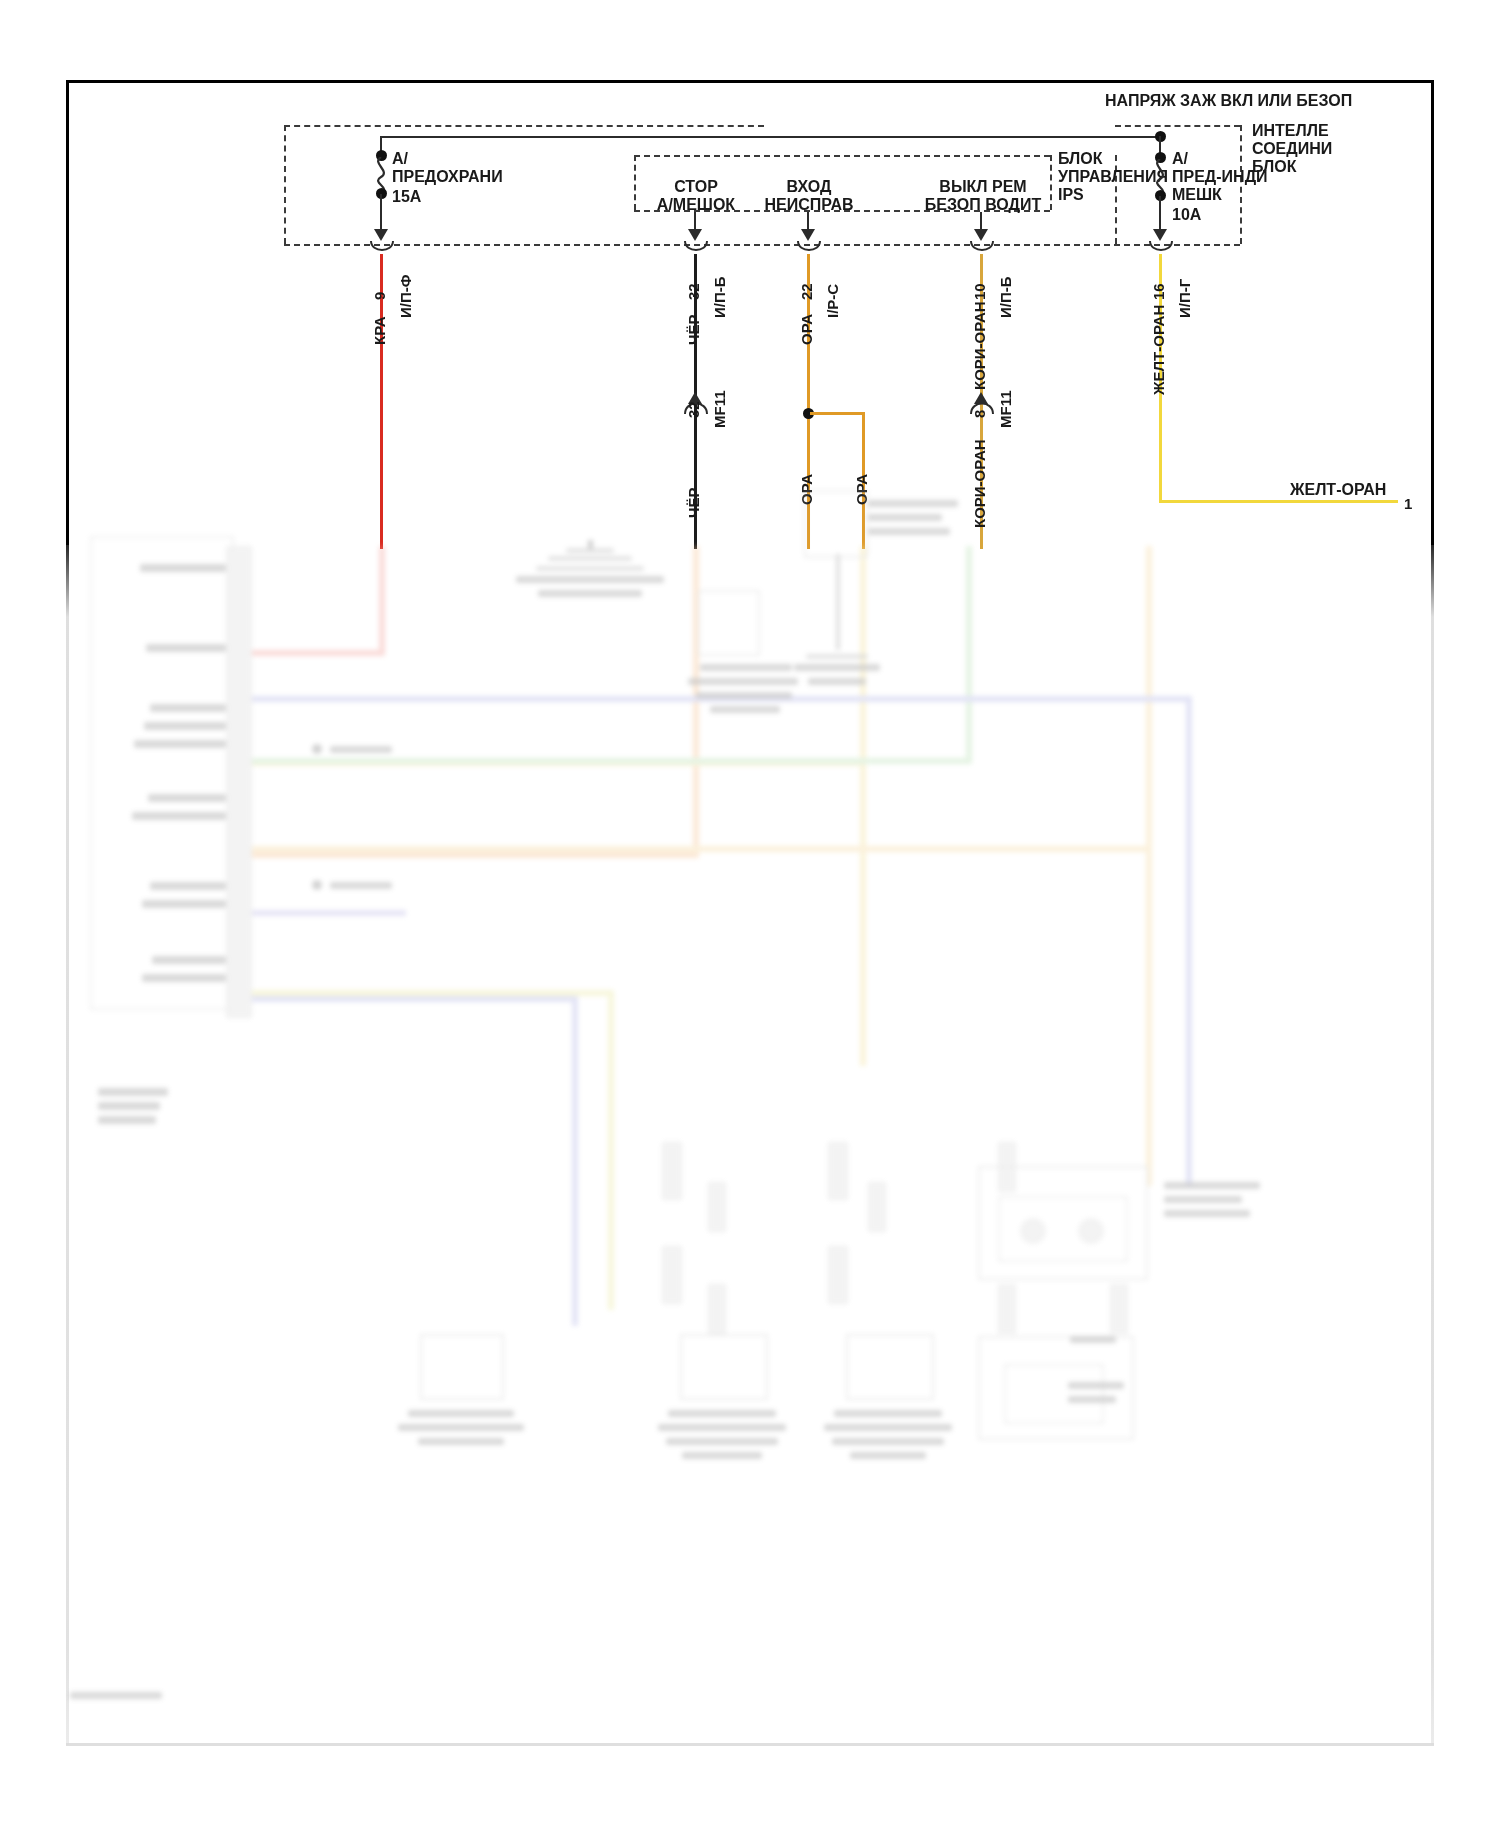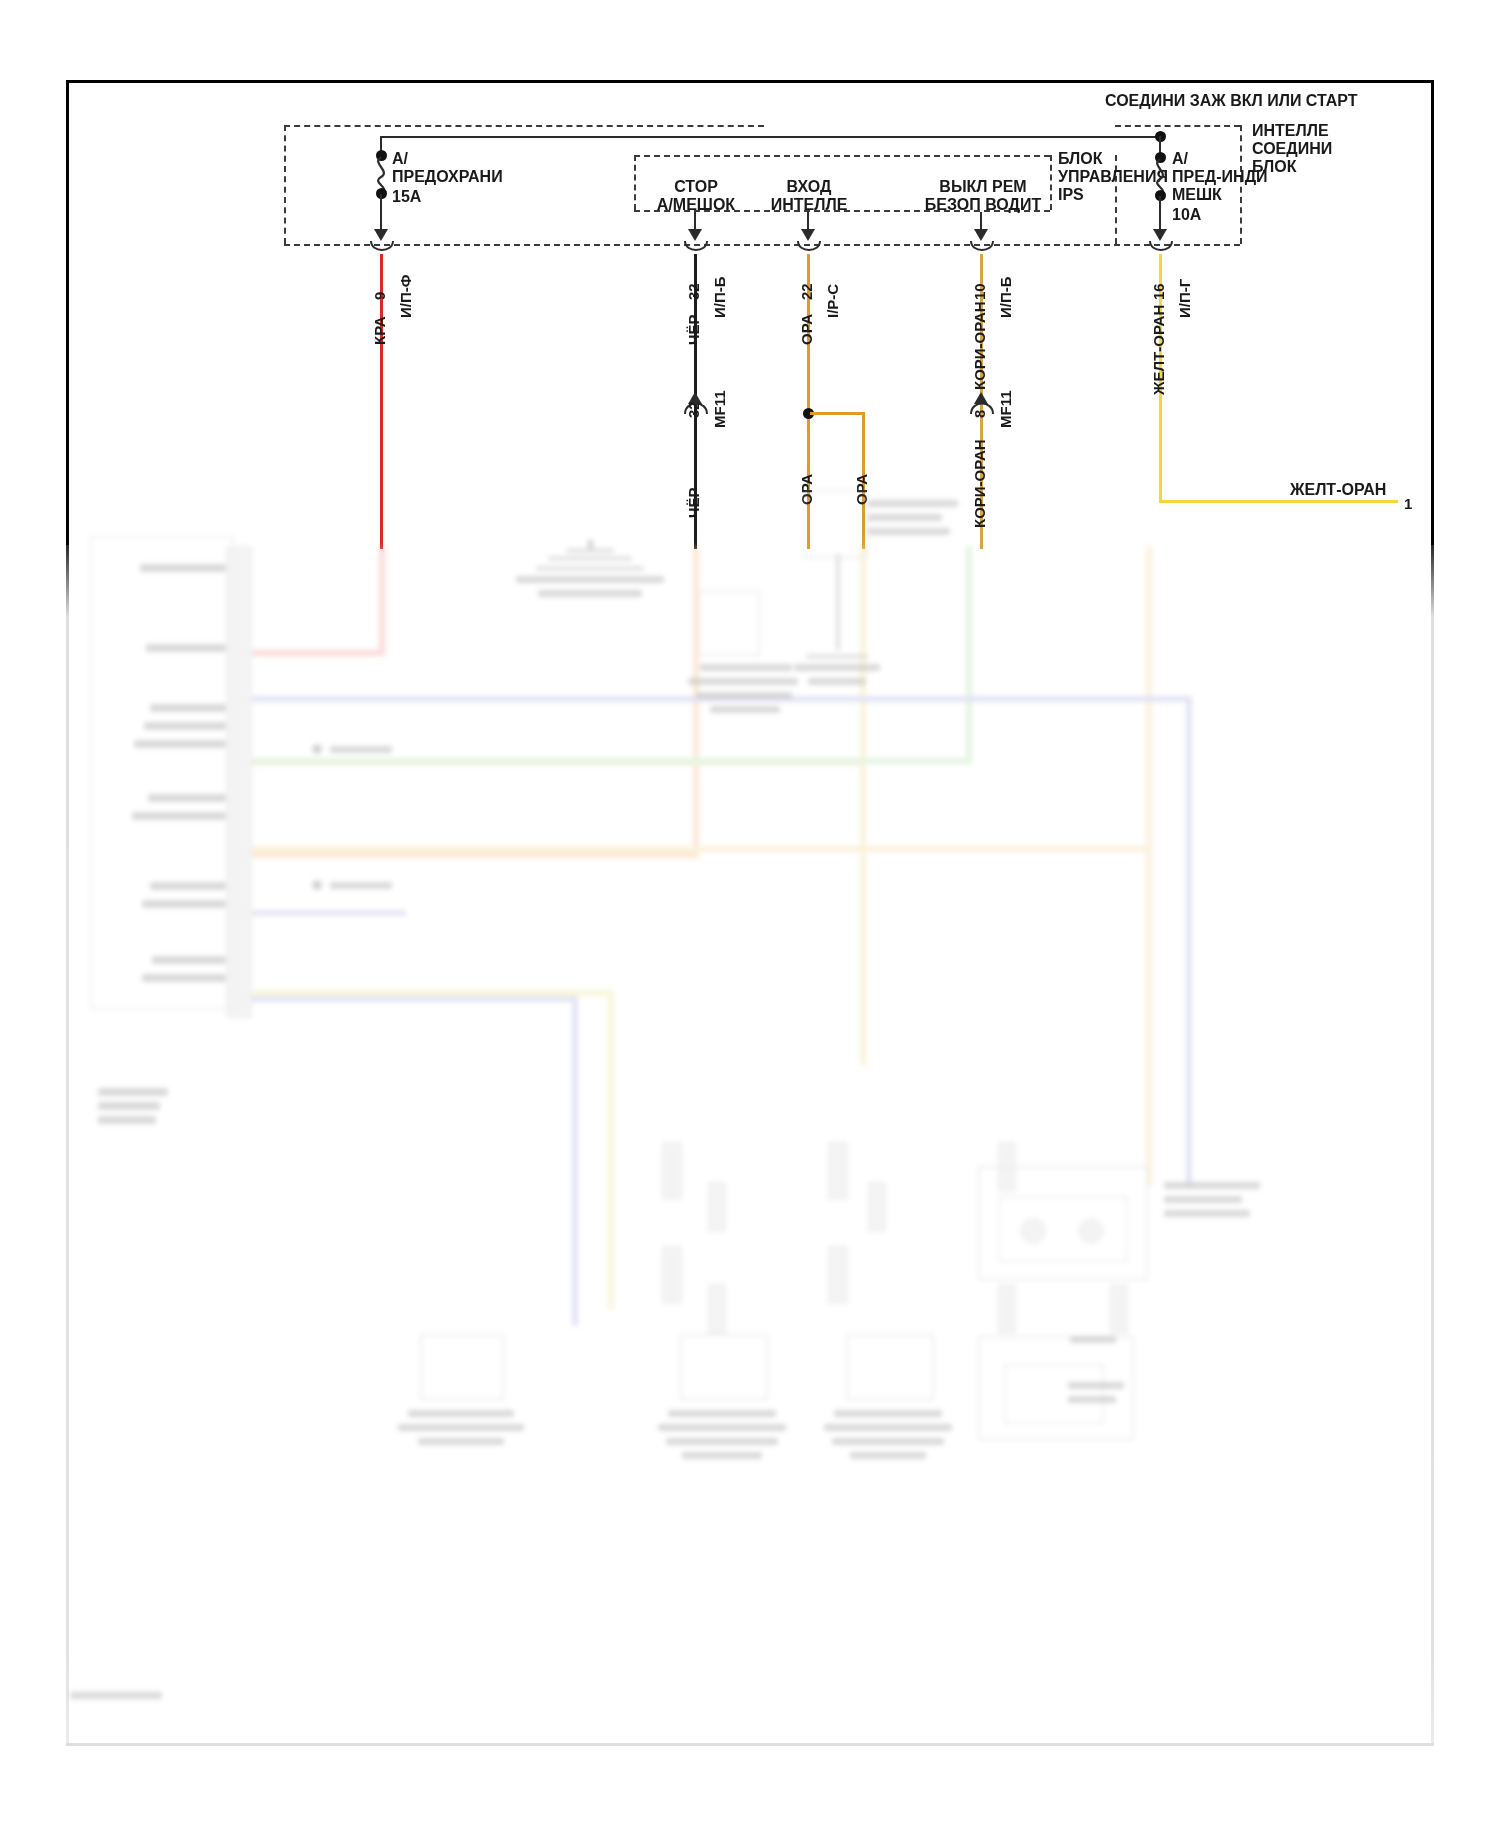--- a/index.html
+++ b/index.html
@@ -77,21 +77,21 @@
   <div class="dash-h" style="left:634px;top:155px;width:416px;"></div>
   <div class="dash-h" style="left:634px;top:210px;width:416px;"></div>
   <div class="dash-v" style="left:1050px;top:155px;height:55px;"></div>
 
   <div class="dash-v" style="left:1240px;top:125px;height:119px;"></div>
   <div class="dash-h" style="left:1115px;top:125px;width:125px;"></div>
   <div class="dash-v" style="left:1115px;top:155px;height:89px;"></div>
 
   <div class="hline" style="left:381px;top:136px;width:782px;"></div>
 
-  <div class="txt" style="left:1105px;top:92px;font-size:16px;font-weight:700;text-align:center;">СОЕДИНИ ЗАЖ ВКЛ ИЛИ СТАРТ</div>
+  <div class="txt" style="left:1105px;top:92px;font-size:16px;font-weight:700;text-align:center;">НАПРЯЖ ЗАЖ ВКЛ ИЛИ БЕЗОП</div>
 
   <div class="txt" style="left:1252px;top:122px;font-size:16px;font-weight:700;">ИНТЕЛЛЕ
 СОЕДИНИ
 БЛОК</div>
 
   <div class="txt" style="left:1058px;top:150px;font-size:16px;font-weight:700;">БЛОК
 УПРАВЛЕНИЯ
 IPS</div>
 
   <div class="vline" style="left:380px;top:136px;height:20px;"></div>
@@ -142,21 +142,21 @@
 А/МЕШОК</div>
   <div class="vline" style="left:694px;top:212px;height:20px;"></div>
   <div class="arrow" style="left:688px;top:229px;"></div>
   <div class="cup" style="left:683px;top:241px;">
     <svg width="26" height="14" viewBox="0 0 26 14">
       <path d="M2 0 C2 12, 24 12, 24 0" fill="none" stroke="#2b2b2b" stroke-width="2"></path>
     </svg>
   </div>
 
   <div class="txt" style="left:762px;top:178px;font-size:16px;font-weight:700;text-align:center;width:94px;">ВХОД
-ИНТЕЛЛЕ</div>
+НЕИСПРАВ</div>
   <div class="vline" style="left:807px;top:212px;height:20px;"></div>
   <div class="arrow" style="left:801px;top:229px;"></div>
   <div class="cup" style="left:796px;top:241px;">
     <svg width="26" height="14" viewBox="0 0 26 14">
       <path d="M2 0 C2 12, 24 12, 24 0" fill="none" stroke="#2b2b2b" stroke-width="2"></path>
     </svg>
   </div>
 
   <div class="txt" style="left:918px;top:178px;font-size:16px;font-weight:700;text-align:center;width:130px;">ВЫКЛ РЕМ
 БЕЗОП ВОДИТ</div>

